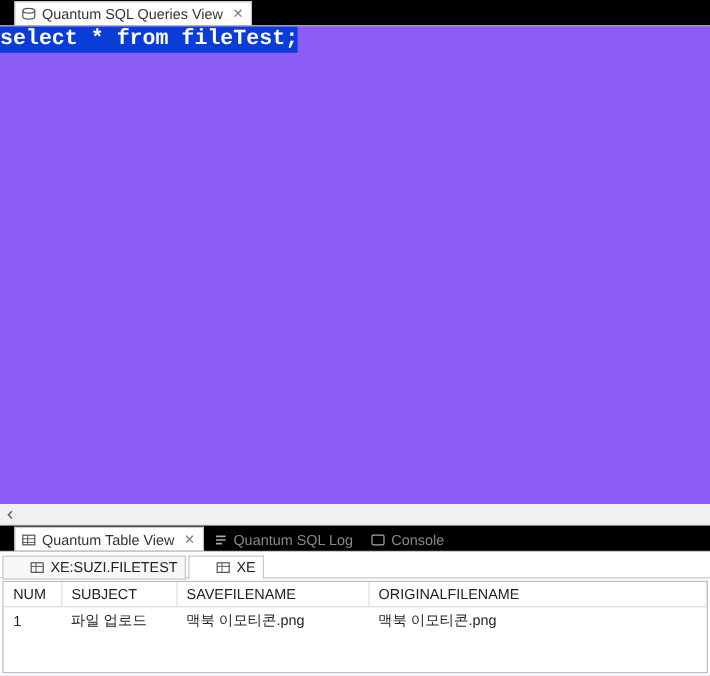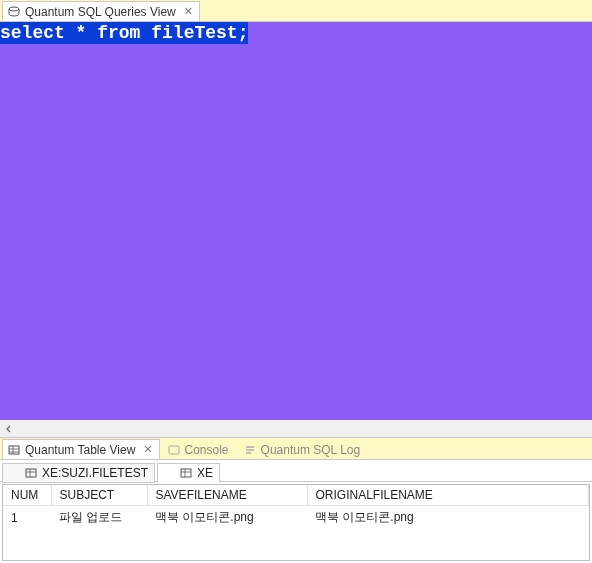--- a/index.html
+++ b/index.html
@@ -1,19 +1,19 @@
 <!DOCTYPE html>
 <html><head>
 <meta charset="utf-8">
 <style>
   * { box-sizing: border-box; margin: 0; padding: 0; }
   html, body { width: 592px; height: 563px; font-family: "Segoe UI", Tahoma, sans-serif; font-size: 12px; color: #222; background: #fff; overflow: hidden; }
 
   .pane-top { display: flex; flex-direction: column; height: 438px; border-bottom: 1px solid #c8c8c8; }
-  .tabbar { display: flex; align-items: flex-end; height: 22px; background: #fef9c3; border-bottom: 1px solid #c8c8c8; padding-left: 2px; gap: 2px; }
+  .tabbar { display: flex; align-items: flex-end; height: 22px; background: #000000; border-bottom: 1px solid #c8c8c8; padding-left: 12px; gap: 2px; }
   .tab { display: flex; align-items: center; height: 20px; padding: 0 6px 0 4px; background: #fff; border: 1px solid #c8c8c8; border-bottom: none; font-size: 12px; color: #333; gap: 4px; }
   .tab.inactive { background: transparent; border-color: transparent; color: #888; }
   .tab .icon { display:inline-flex; align-items:center; justify-content:center; width:14px; height:14px; }
   .tab .close { font-family: Arial; color:#7a7a7a; font-size: 11px; margin-left:4px; }
   .editor { flex:1; background:#8b5cf6; position:relative; overflow:hidden; }
   .sql-line { font-family: Consolas, "Courier New", monospace; font-size: 18px; font-weight: bold; line-height: 22px; background:#0a3dd8; color:#fff; display:inline-block; white-space: pre; }
   .scrollbar-bottom { height:17px; background:#f0f0f0; display:flex; align-items:center; }
   .scroll-arrow { width:17px; height:17px; display:flex; align-items:center; justify-content:center; color:#606060; }
   .scroll-track { flex:1; height:17px; }
 
@@ -67,32 +67,32 @@
             <rect x="1" y="2" width="10" height="8" fill="none" stroke="#555"></rect>
             <path d="M1 5 H11 M1 8 H11 M5 2 V10" stroke="#555" stroke-width="0.8"></path>
           </svg>
       </span>
       <span>Quantum Table View</span>
       <span class="close">✕</span>
     </div>
     <div class="tab inactive">
       <span class="icon">
         <svg width="12" height="12" viewBox="0 0 12 12">
+            <path d="M2 3 H10 M2 6 H10 M2 9 H7" stroke="#aaa" stroke-width="1.3"></path>
+          </svg>
+      </span>
+      <span>Quantum SQL Log</span>
+    </div>
+    <div class="tab inactive">
+      <span class="icon">
+        <svg width="12" height="12" viewBox="0 0 12 12">
             <rect x="1" y="2" width="10" height="8" rx="1" fill="none" stroke="#aaa"></rect>
           </svg>
       </span>
       <span>Console</span>
-    </div>
-    <div class="tab inactive">
-      <span class="icon">
-        <svg width="12" height="12" viewBox="0 0 12 12">
-            <path d="M2 3 H10 M2 6 H10 M2 9 H7" stroke="#aaa" stroke-width="1.3"></path>
-          </svg>
-      </span>
-      <span>Quantum SQL Log</span>
     </div>
   </div>
 
   <div class="subtabs">
     <div class="subtab inactive-border">
       <span class="icon">
         <svg width="12" height="12" viewBox="0 0 12 12">
             <rect x="1" y="2" width="10" height="8" fill="none" stroke="#555"></rect>
             <path d="M1 5 H11 M5 2 V10" stroke="#555" stroke-width="0.8"></path>
           </svg>

